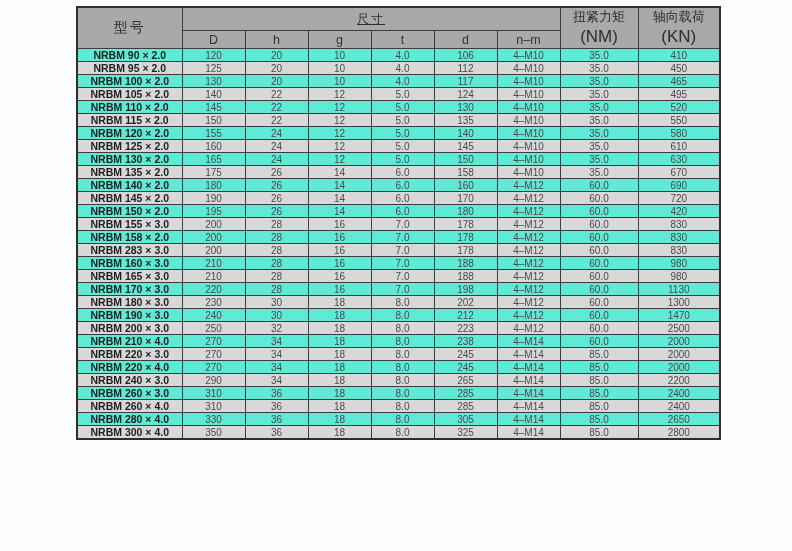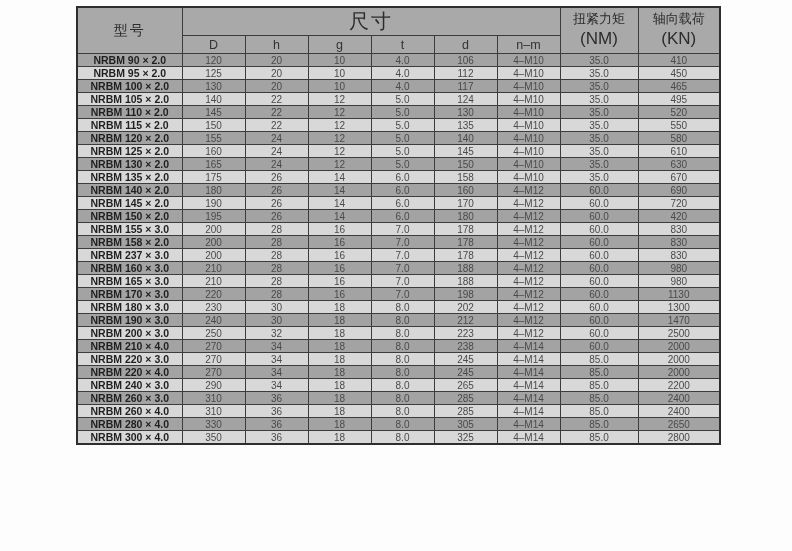--- a/index.html
+++ b/index.html
@@ -40,37 +40,38 @@
     background: #a9a9a9;
     color: #2c2c2c;
     font-weight: normal;
   }
   th.h-model {
     font-size: 14px;
     letter-spacing: 2px;
     border-right-width: 2px;
   }
   th.h-size {
-    font-size: 20px;
+    font-size: 12px;
     letter-spacing: 2px;
     height: 22px;
+    text-decoration: underline;
   }
   th.h-sub {
     font-size: 12.5px;
     color: #333333;
     height: 17px;
   }
   th.h-two {
     font-size: 13px;
     line-height: 1.35;
   }
   th.h-two .line2 { font-size: 17px; }
   th.h-torque { border-left-width: 2px; }
   
-  tbody tr { background: #a3a3a3; }
+  tbody tr { background: #5eead4; }
   tbody tr:nth-child(even) { background: #d8d8d8; }
   td.c-model {
     font-weight: bold;
     font-size: 10.5px;
     color: #1f1f1f;
     border-right-width: 2px;
   }
   td.c-num {
     font-size: 10px;
     color: #4a4a4a;
@@ -275,21 +276,21 @@
           <td class="c-num">200</td>
           <td class="c-num">28</td>
           <td class="c-num">16</td>
           <td class="c-num">7.0</td>
           <td class="c-num">178</td>
           <td class="c-num">4–M12</td>
           <td class="c-num c-torque">60.0</td>
           <td class="c-num">830</td>
         </tr>
         <tr>
-          <td class="c-model">NRBM 237 × 3.0</td>
+          <td class="c-model">NRBM 283 × 3.0</td>
           <td class="c-num">200</td>
           <td class="c-num">28</td>
           <td class="c-num">16</td>
           <td class="c-num">7.0</td>
           <td class="c-num">178</td>
           <td class="c-num">4–M12</td>
           <td class="c-num c-torque">60.0</td>
           <td class="c-num">830</td>
         </tr>
         <tr>

